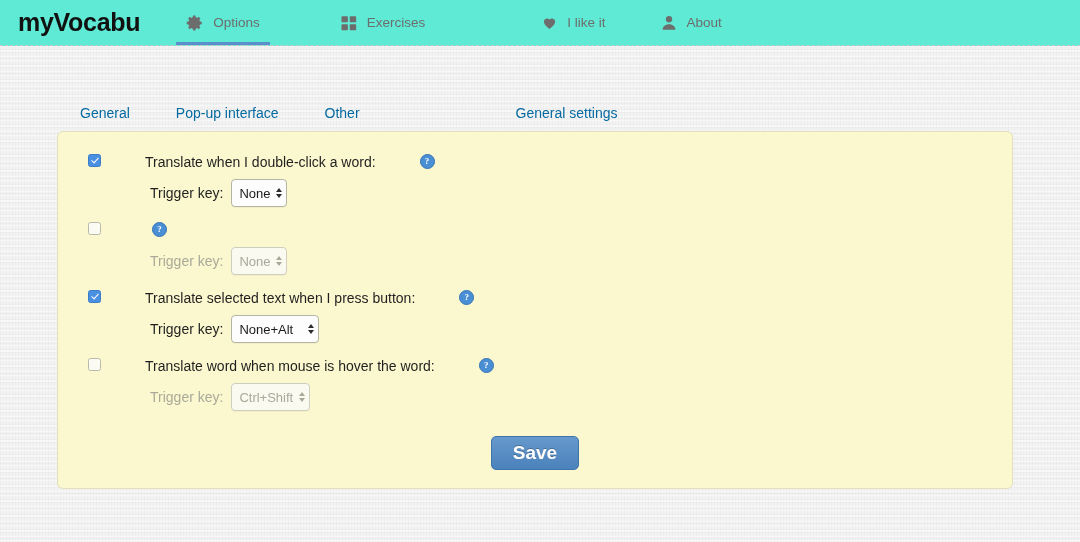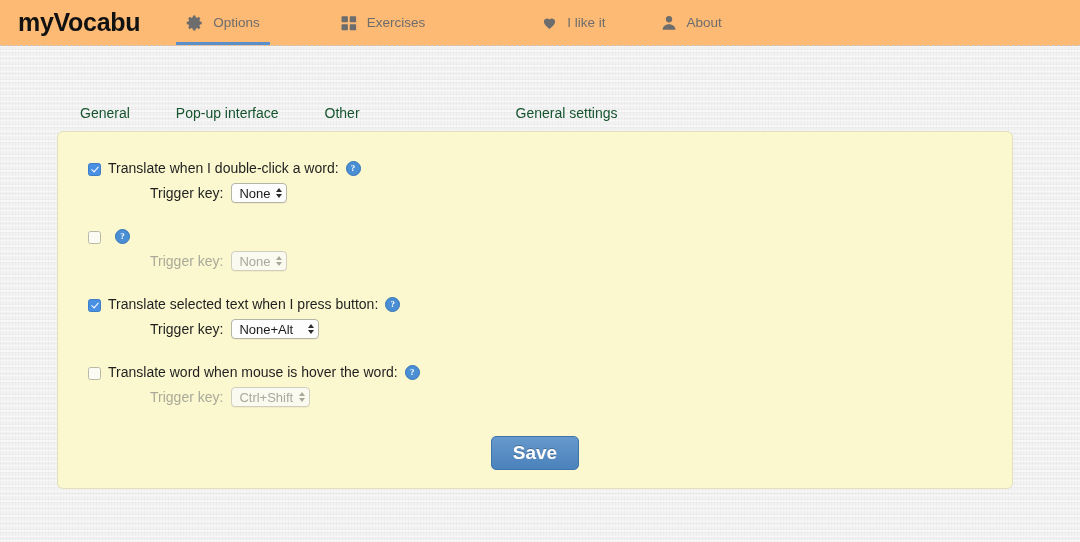--- a/index.html
+++ b/index.html
@@ -16,21 +16,21 @@
       repeating-linear-gradient(90deg, rgba(0,0,0,0.018) 0px, rgba(0,0,0,0.018) 1px, transparent 1px, transparent 3px),
       repeating-linear-gradient(0deg, rgba(255,255,255,0.5) 0px, rgba(255,255,255,0.5) 2px, transparent 2px, transparent 5px);
     overflow: hidden;
     color: #333;
   }
 
   
   .navbar {
     position: relative;
     height: 46px;
-    background: #fdba74;
+    background: #5eead4;
     border-bottom: 1px dashed #c9c9c9;
     display: flex;
     align-items: center;
     padding-left: 18px;
     box-sizing: border-box;
   }
   .brand {
     font-size: 25px;
     font-weight: bold;
     color: #111;
@@ -85,21 +85,21 @@
   .tabs {
     position: relative;
     margin-left: 57px;
     height: 42px;
     display: flex;
     align-items: flex-end;
     z-index: 3;
   }
   .tab {
     font-size: 14px;
-    color: #14532d;
+    color: #0369a1;
     padding: 11px 22px 12px 22px;
     box-sizing: border-box;
     cursor: pointer;
     white-space: nowrap;
     line-height: 1;
     border: 1px solid transparent;
     border-bottom: none;
     border-radius: 6px 6px 0 0;
     position: relative;
   }
@@ -120,22 +120,23 @@
     border-radius: 6px;
     box-sizing: border-box;
     position: relative;
     top: -1px;
     padding: 22px 0 0 0;
   }
 
   .opt-row { margin: 0 0 0 30px; }
   .opt-line {
     display: flex;
-    align-items: flex-end;
+    align-items: flex-start;
     height: 22px;
+    gap: 37px;
   }
   .opt-line.main { margin-bottom: 4px; }
 
   .chk {
     width: 13px;
     height: 13px;
     border-radius: 2.5px;
     box-sizing: border-box;
     margin-right: 7px;
     flex: none;
@@ -200,21 +201,21 @@
   }
   .trigger-label.dim { color: #a9a99a; }
 
   .sel {
     display: inline-flex;
     align-items: center;
     justify-content: space-between;
     background: #fdfdfd;
     border: 1px solid #b5b5a6;
     border-radius: 4px;
-    height: 20px;
+    height: 28px;
     padding: 0 4px 0 7px;
     box-sizing: border-box;
     font-size: 13px;
     color: #1a1a1a;
     cursor: pointer;
     box-shadow: 0 1px 0 rgba(0,0,0,0.04);
   }
   .sel.dim {
     color: #a9a99a;
     border-color: #cfcfc0;

